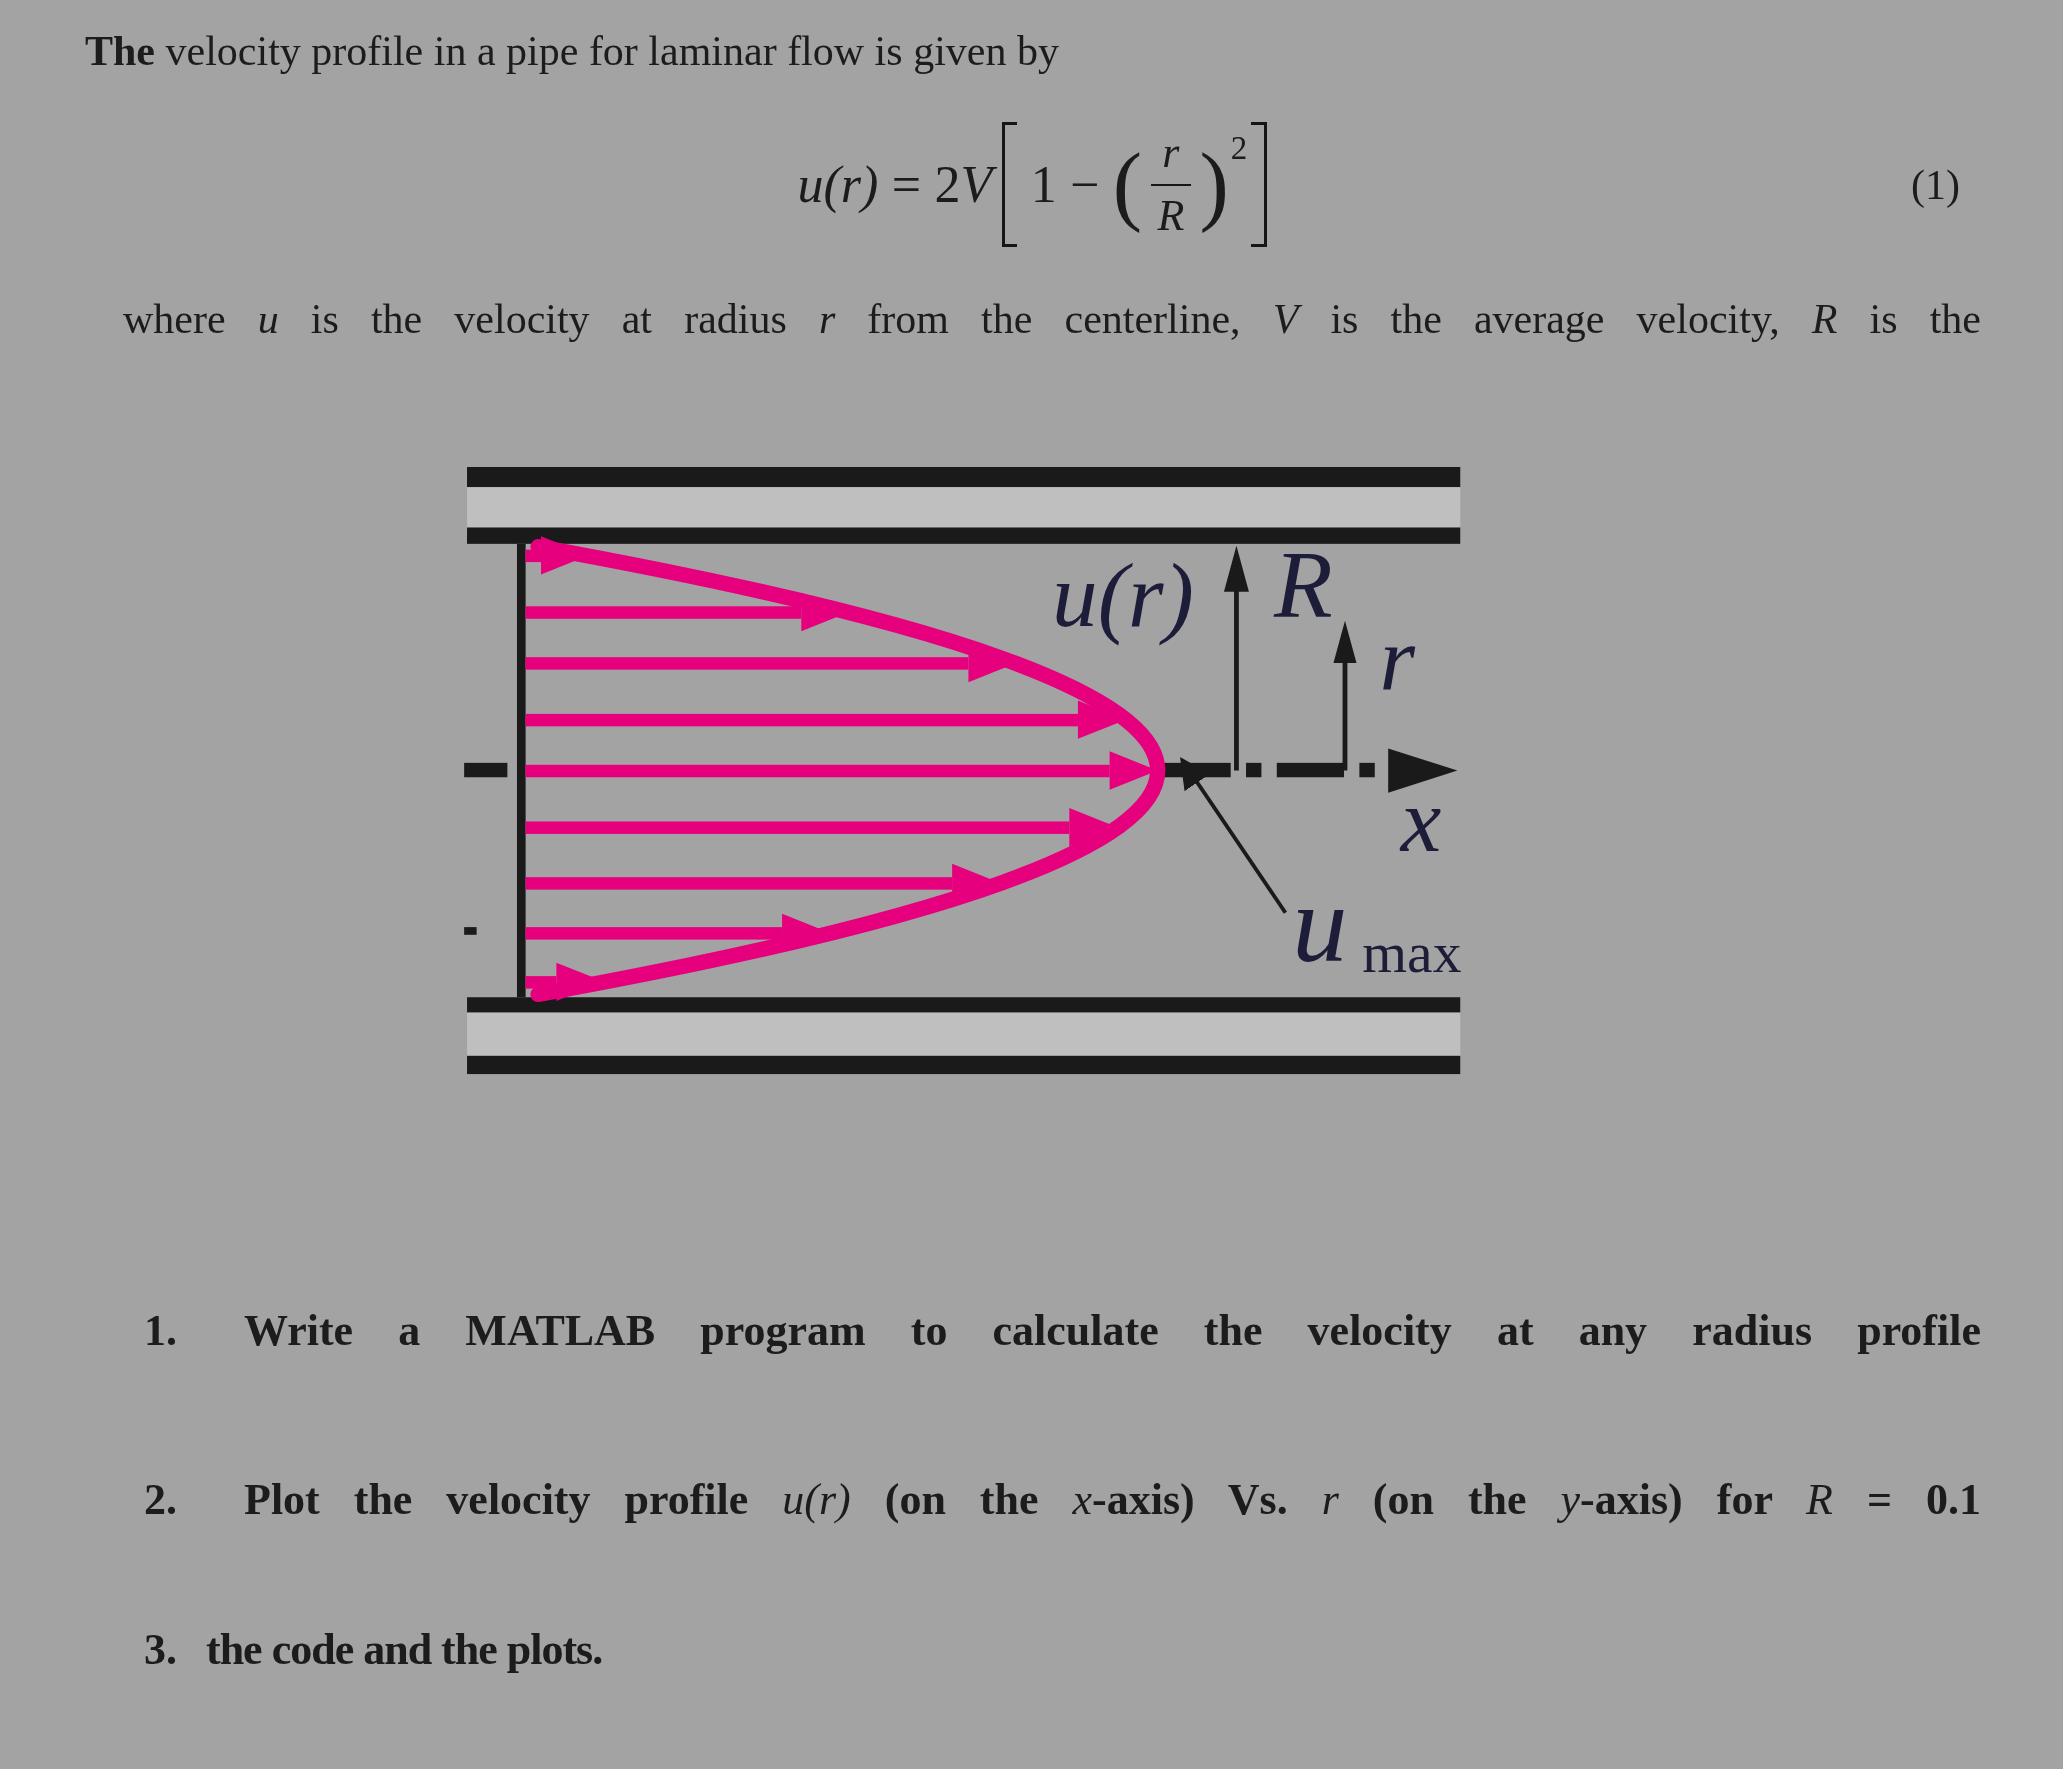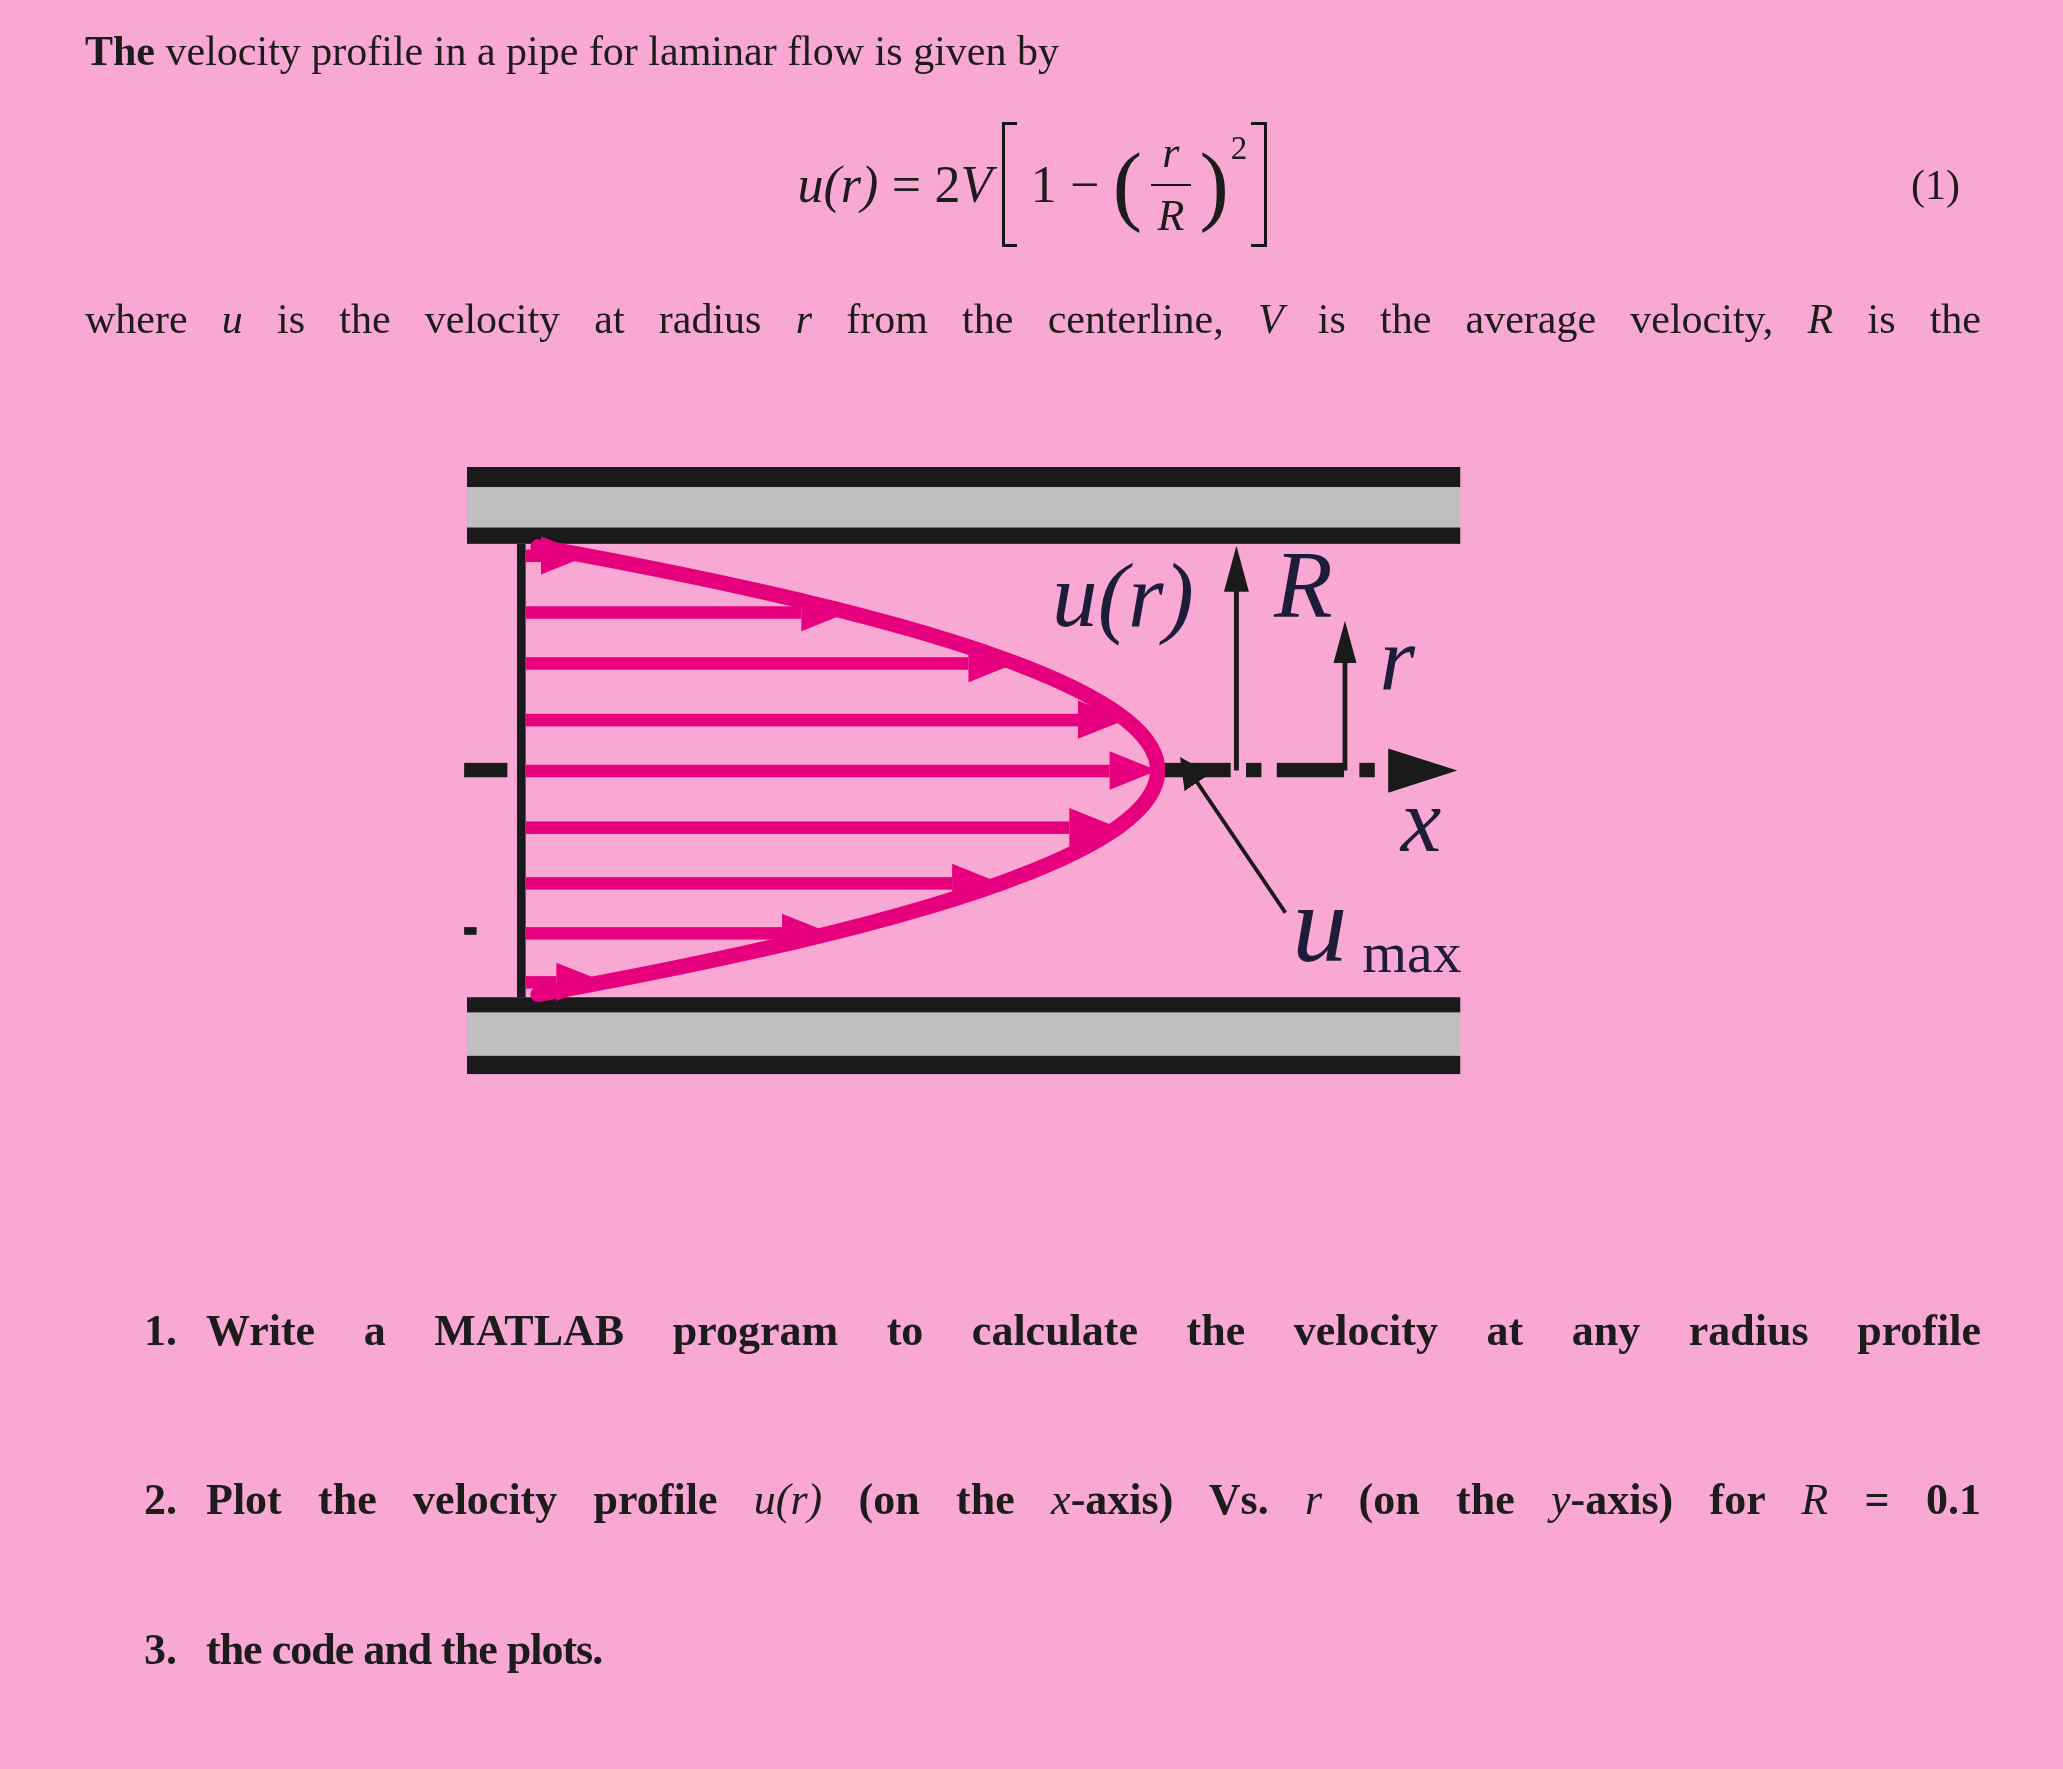--- a/index.html
+++ b/index.html
@@ -1,33 +1,33 @@
 <!DOCTYPE html>
 <html><head>
 <meta charset="utf-8">
 <style>
   html,body{margin:0;padding:0;background:#ffffff;}
   .page{
     position:relative;
     width:2064px;height:1770px;
-    background:#f9a8d4;
+    background:#a3a3a3;
     color:#1c1c1c;
     font-family:"Liberation Serif","DejaVu Serif",serif;
     overflow:hidden;
   }
   
   .r-n{}
   .r-i{font-style:italic;font-weight:400;}
   .r-m{font-weight:700;}
   .r-b{font-weight:700;}
   .r-sub{font-size:.62em;vertical-align:-0.28em;font-weight:400;font-style:normal;}
   
   .intro{position:absolute;left:85px;top:23px;width:1896px;font-size:42px;line-height:56px;}
   .para{position:absolute;left:85px;top:290px;width:1896px;font-size:42px;line-height:58px;}
-  .jline{text-align:justify;text-align-last:justify;}
+  .jline{text-align:justify;text-align-last:justify;margin-left:38px;}
   
   .eqwrap{position:absolute;left:0;top:117px;width:2064px;height:134px;}
   .eq{
     position:absolute;left:0;right:0;top:0;height:134px;
     display:flex;justify-content:center;align-items:center;
     font-size:52px;font-style:italic;
   }
   .eq .rm{font-style:normal;}
   .eq .sp-l{margin-left:13.4px;}
   .sqbr{display:inline-block;height:119px;width:12.5px;}

